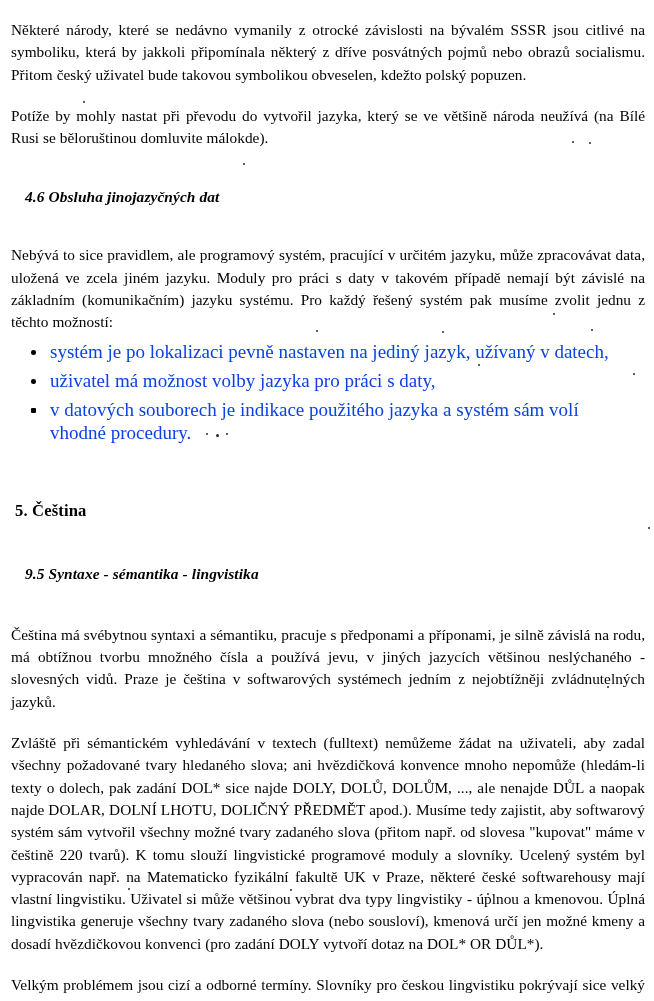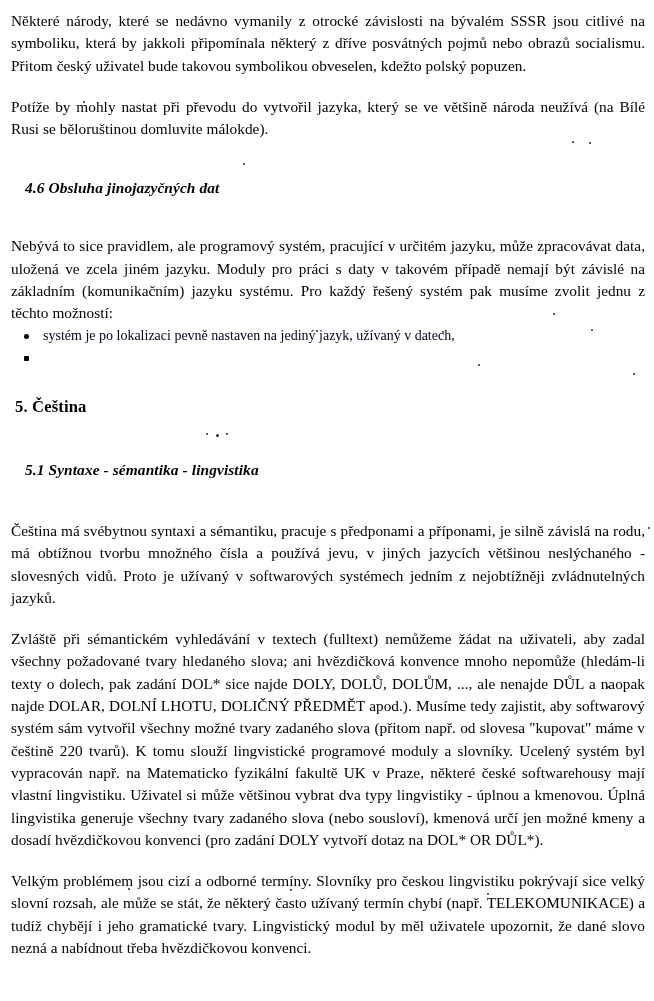--- a/index.html
+++ b/index.html
@@ -14,21 +14,21 @@
     position: relative;
     font-family: "Liberation Serif", "DejaVu Serif", serif;
     color: #0a0a0a;
     -webkit-font-smoothing: none;
   }
 
   
   #page {
     position: absolute;
     left: 0;
-    top: 4px;
+    top: 13px;
     width: 654px;
     height: 835px;
     box-sizing: border-box;
     padding: 6px 9px 0 11px;
     filter: contrast(1.18) brightness(0.97);
   }
 
   
   p.para {
     margin: 0 0 0 0;
@@ -68,26 +68,26 @@
   }
 
   
   ul.bullets {
     margin: 0;
     padding: 0;
     list-style: none;
   }
   ul.bullets li {
     position: relative;
-    margin: 0;
+    margin: 7px;
     padding-left: 32px;
-    font-size: 14px;
+    font-size: 19px;
     line-height: 22.3px;
     text-align: left;
-    color: #0f172a;
+    color: #1d4ed8;
   }
   ul.bullets li .bullet-dot {
     position: absolute;
     left: 13px;
     top: 9.5px;
     width: 4.6px;
     height: 4.6px;
     background: #111111;
     border-radius: 50%;
   }
@@ -133,39 +133,44 @@
 
   <div class="gap-lg"></div>
 
   <p class="para">Nebývá to sice pravidlem, ale programový systém, pracující v určitém jazyku, může zpracovávat data, uložená ve zcela jiném jazyku. Moduly pro práci s daty v takovém případě nemají být závislé na základním (komunikačním) jazyku systému. Pro každý řešený systém pak musíme zvolit jednu z těchto možností:</p>
 
   <ul class="bullets">
     <li>
       <span class="bullet-dot"></span>
       <span>systém je po lokalizaci pevně nastaven na jediný jazyk, užívaný  v datech,</span>
     </li>
+    <li>
+      <span class="bullet-dot"></span>
+      <span>uživatel má možnost volby jazyka pro práci s daty,</span>
+    </li>
     <li class="square-bullet">
       <span class="bullet-dot"></span>
+      <span>v datových souborech je indikace použitého jazyka a systém sám  volí vhodné procedury.</span>
     </li>
   </ul>
 
   <div class="gap-md"></div>
 
 
   <div class="gap-xl"></div>
 
   <h2 class="main-heading">5. Čeština</h2>
 
   <div class="gap-lg"></div>
 
-  <h3 class="sub-heading">5.1 Syntaxe - sémantika - lingvistika</h3>
+  <h3 class="sub-heading">9.5 Syntaxe - sémantika - lingvistika</h3>
 
   <div class="gap-xl"></div>
 
-  <p class="para">Čeština má svébytnou syntaxi a sémantiku, pracuje s předponami a příponami, je silně závislá na rodu, má obtížnou tvorbu množného čísla a používá jevu, v jiných jazycích většinou neslýchaného - slovesných vidů. Proto je užívaný v softwarových systémech jedním z nejobtížněji zvládnutelných jazyků.</p>
+  <p class="para">Čeština má svébytnou syntaxi a sémantiku, pracuje s předponami a příponami, je silně závislá na rodu, má obtížnou tvorbu množného čísla a používá jevu, v jiných jazycích většinou neslýchaného - slovesných vidů. Praze je čeština v softwarových systémech jedním z nejobtížněji zvládnutelných jazyků.</p>
 
   <div class="gap-md"></div>
 
   <p class="para">Zvláště při sémantickém vyhledávání v textech (fulltext) nemůžeme žádat na uživateli, aby zadal všechny požadované tvary hledaného slova; ani hvězdičková konvence mnoho nepomůže (hledám-li texty o dolech, pak zadání DOL* sice najde DOLY, DOLŮ, DOLŮM, ..., ale nenajde DŮL a naopak najde DOLAR, DOLNÍ LHOTU, DOLIČNÝ PŘEDMĚT apod.). Musíme tedy zajistit, aby softwarový systém sám vytvořil všechny možné tvary zadaného slova (přitom např. od slovesa "kupovat" máme v češtině 220 tvarů). K tomu slouží lingvistické programové moduly a slovníky. Ucelený systém byl vypracován např. na Matematicko fyzikální fakultě UK v Praze, některé české softwarehousy mají vlastní lingvistiku. Uživatel si může většinou vybrat dva typy lingvistiky - úplnou a kmenovou. Úplná lingvistika generuje všechny tvary zadaného slova (nebo sousloví), kmenová určí jen možné kmeny a dosadí hvězdičkovou konvenci (pro zadání DOLY vytvoří dotaz na DOL* OR DŮL*).</p>
 
   <div class="gap-md"></div>
 
   <p class="para last-ragged">Velkým problémem jsou cizí a odborné termíny. Slovníky pro českou lingvistiku pokrývají sice velký slovní rozsah, ale může se stát, že některý často užívaný termín chybí (např. TELEKOMUNIKACE) a tudíž chybějí i jeho gramatické tvary. Lingvistický modul by měl uživatele upozornit, že dané slovo nezná a nabídnout třeba hvězdičkovou konvenci.</p>
 
 </div>

